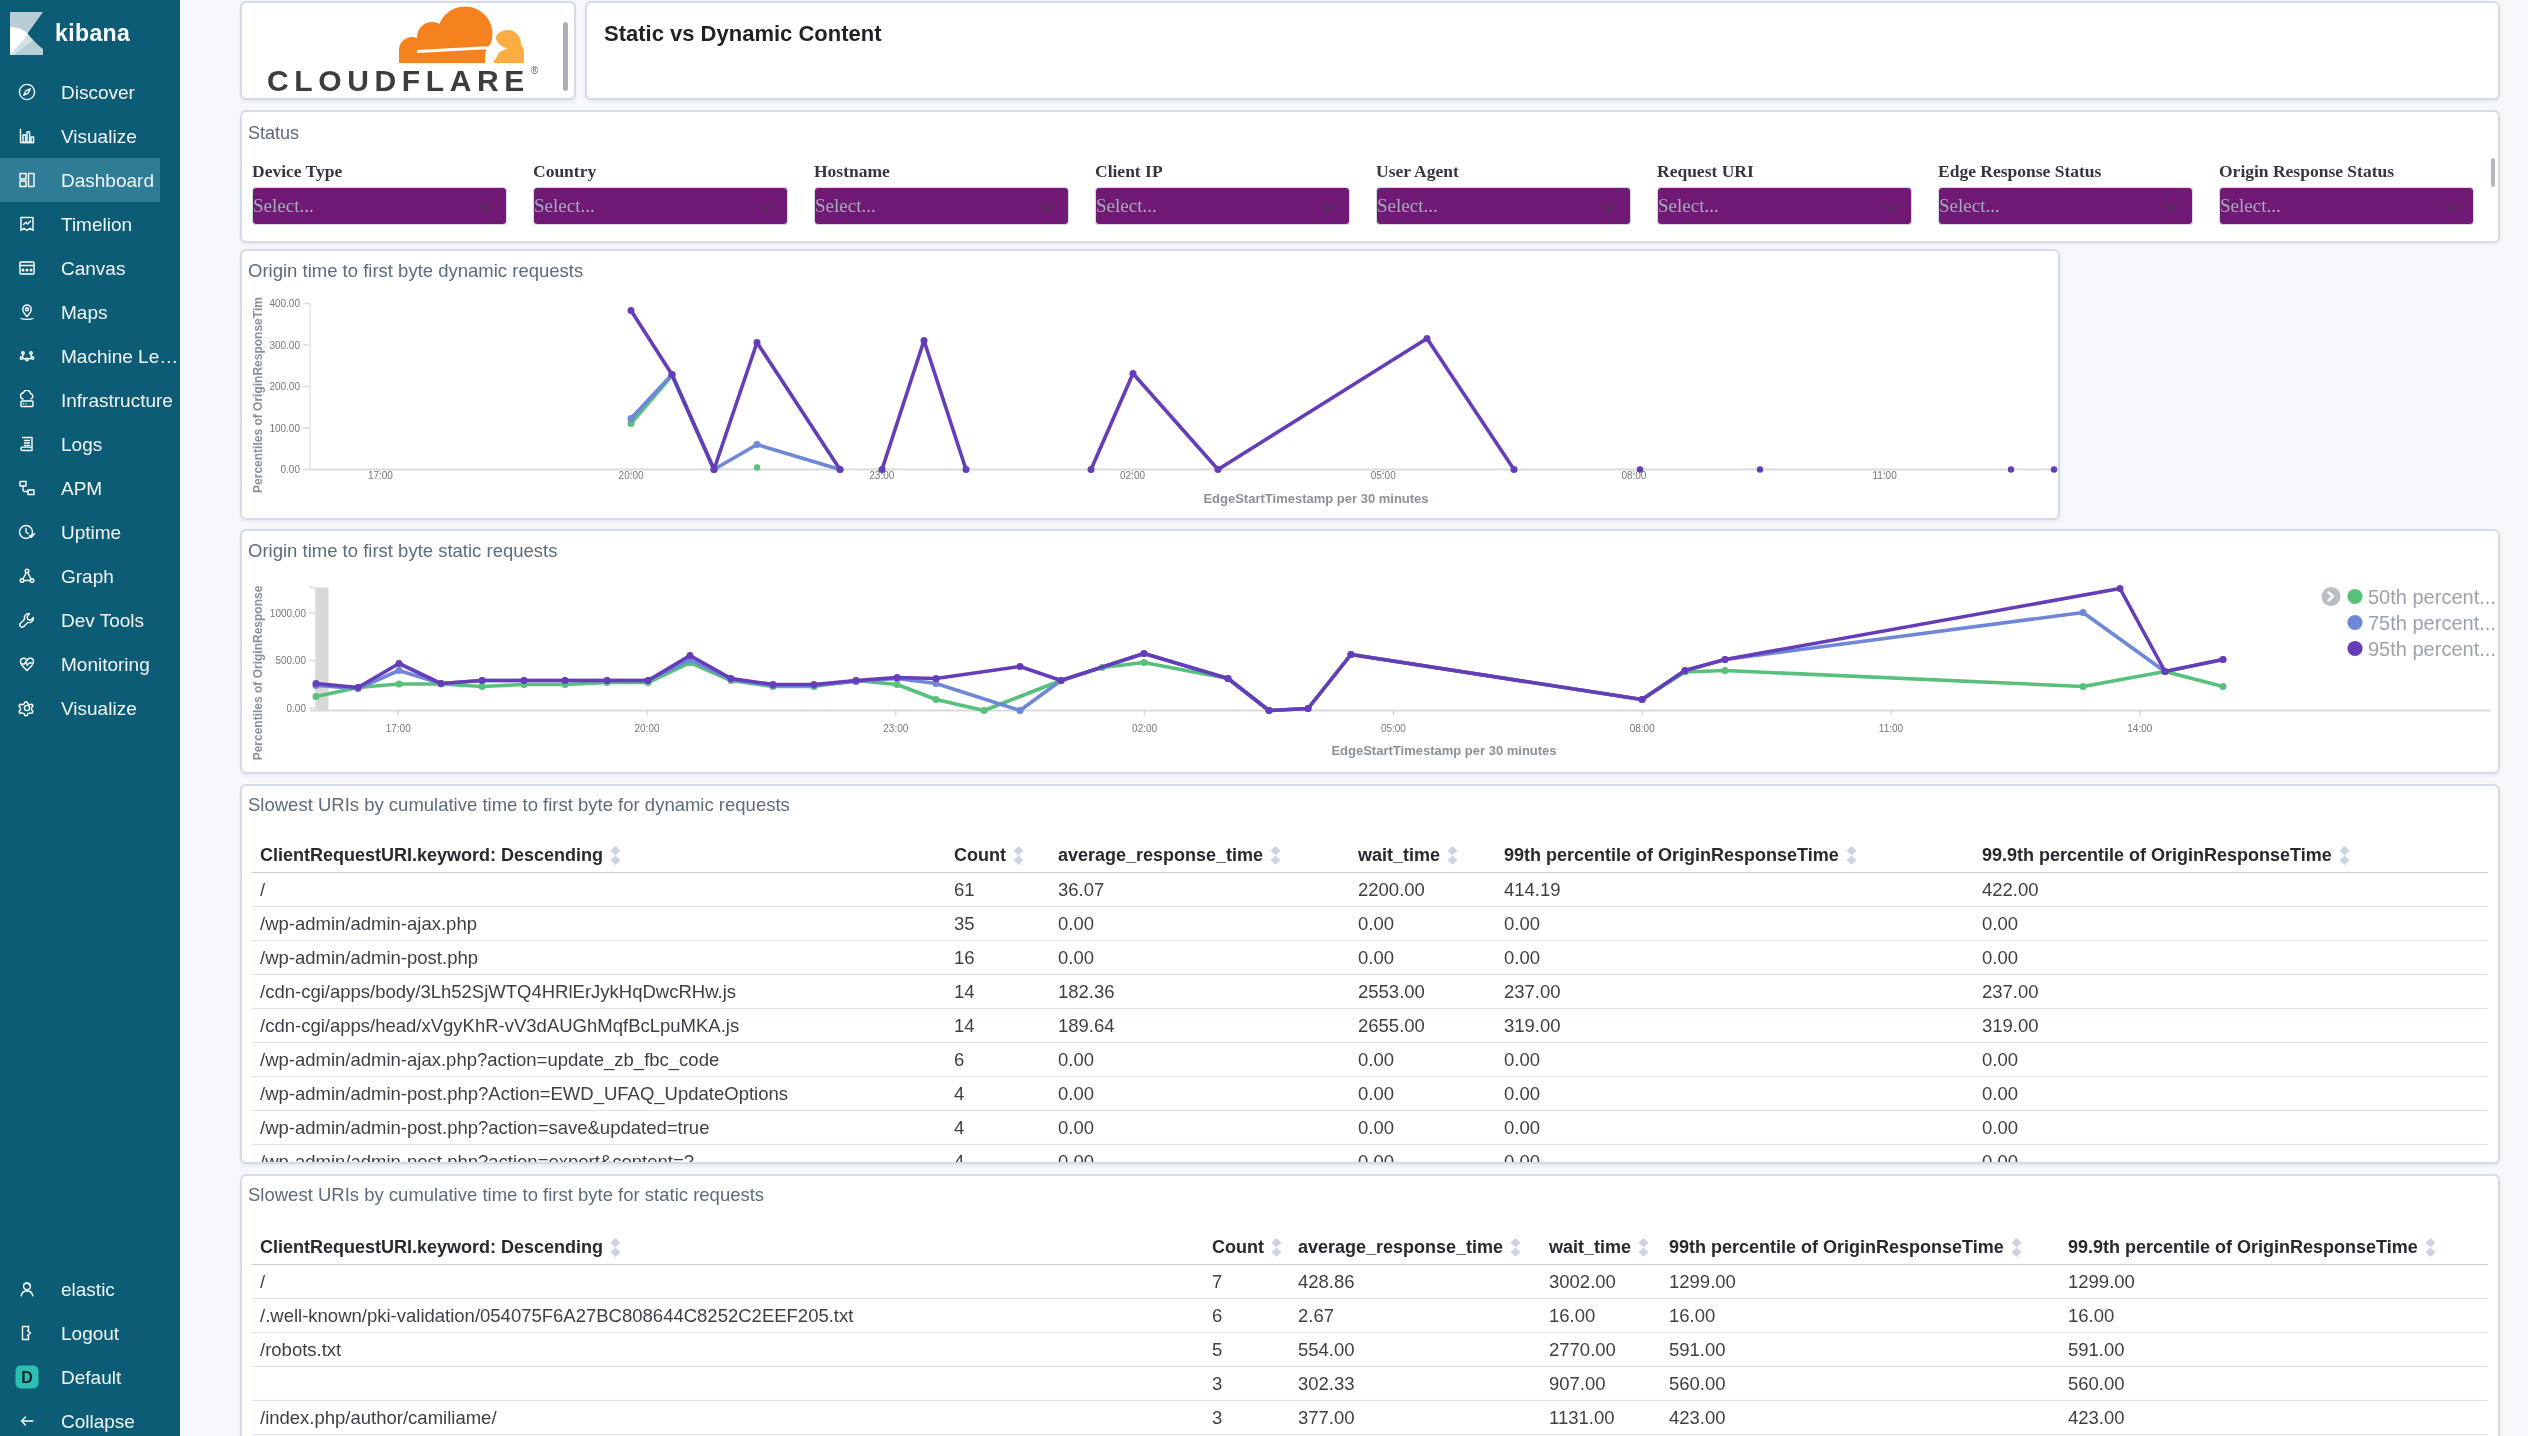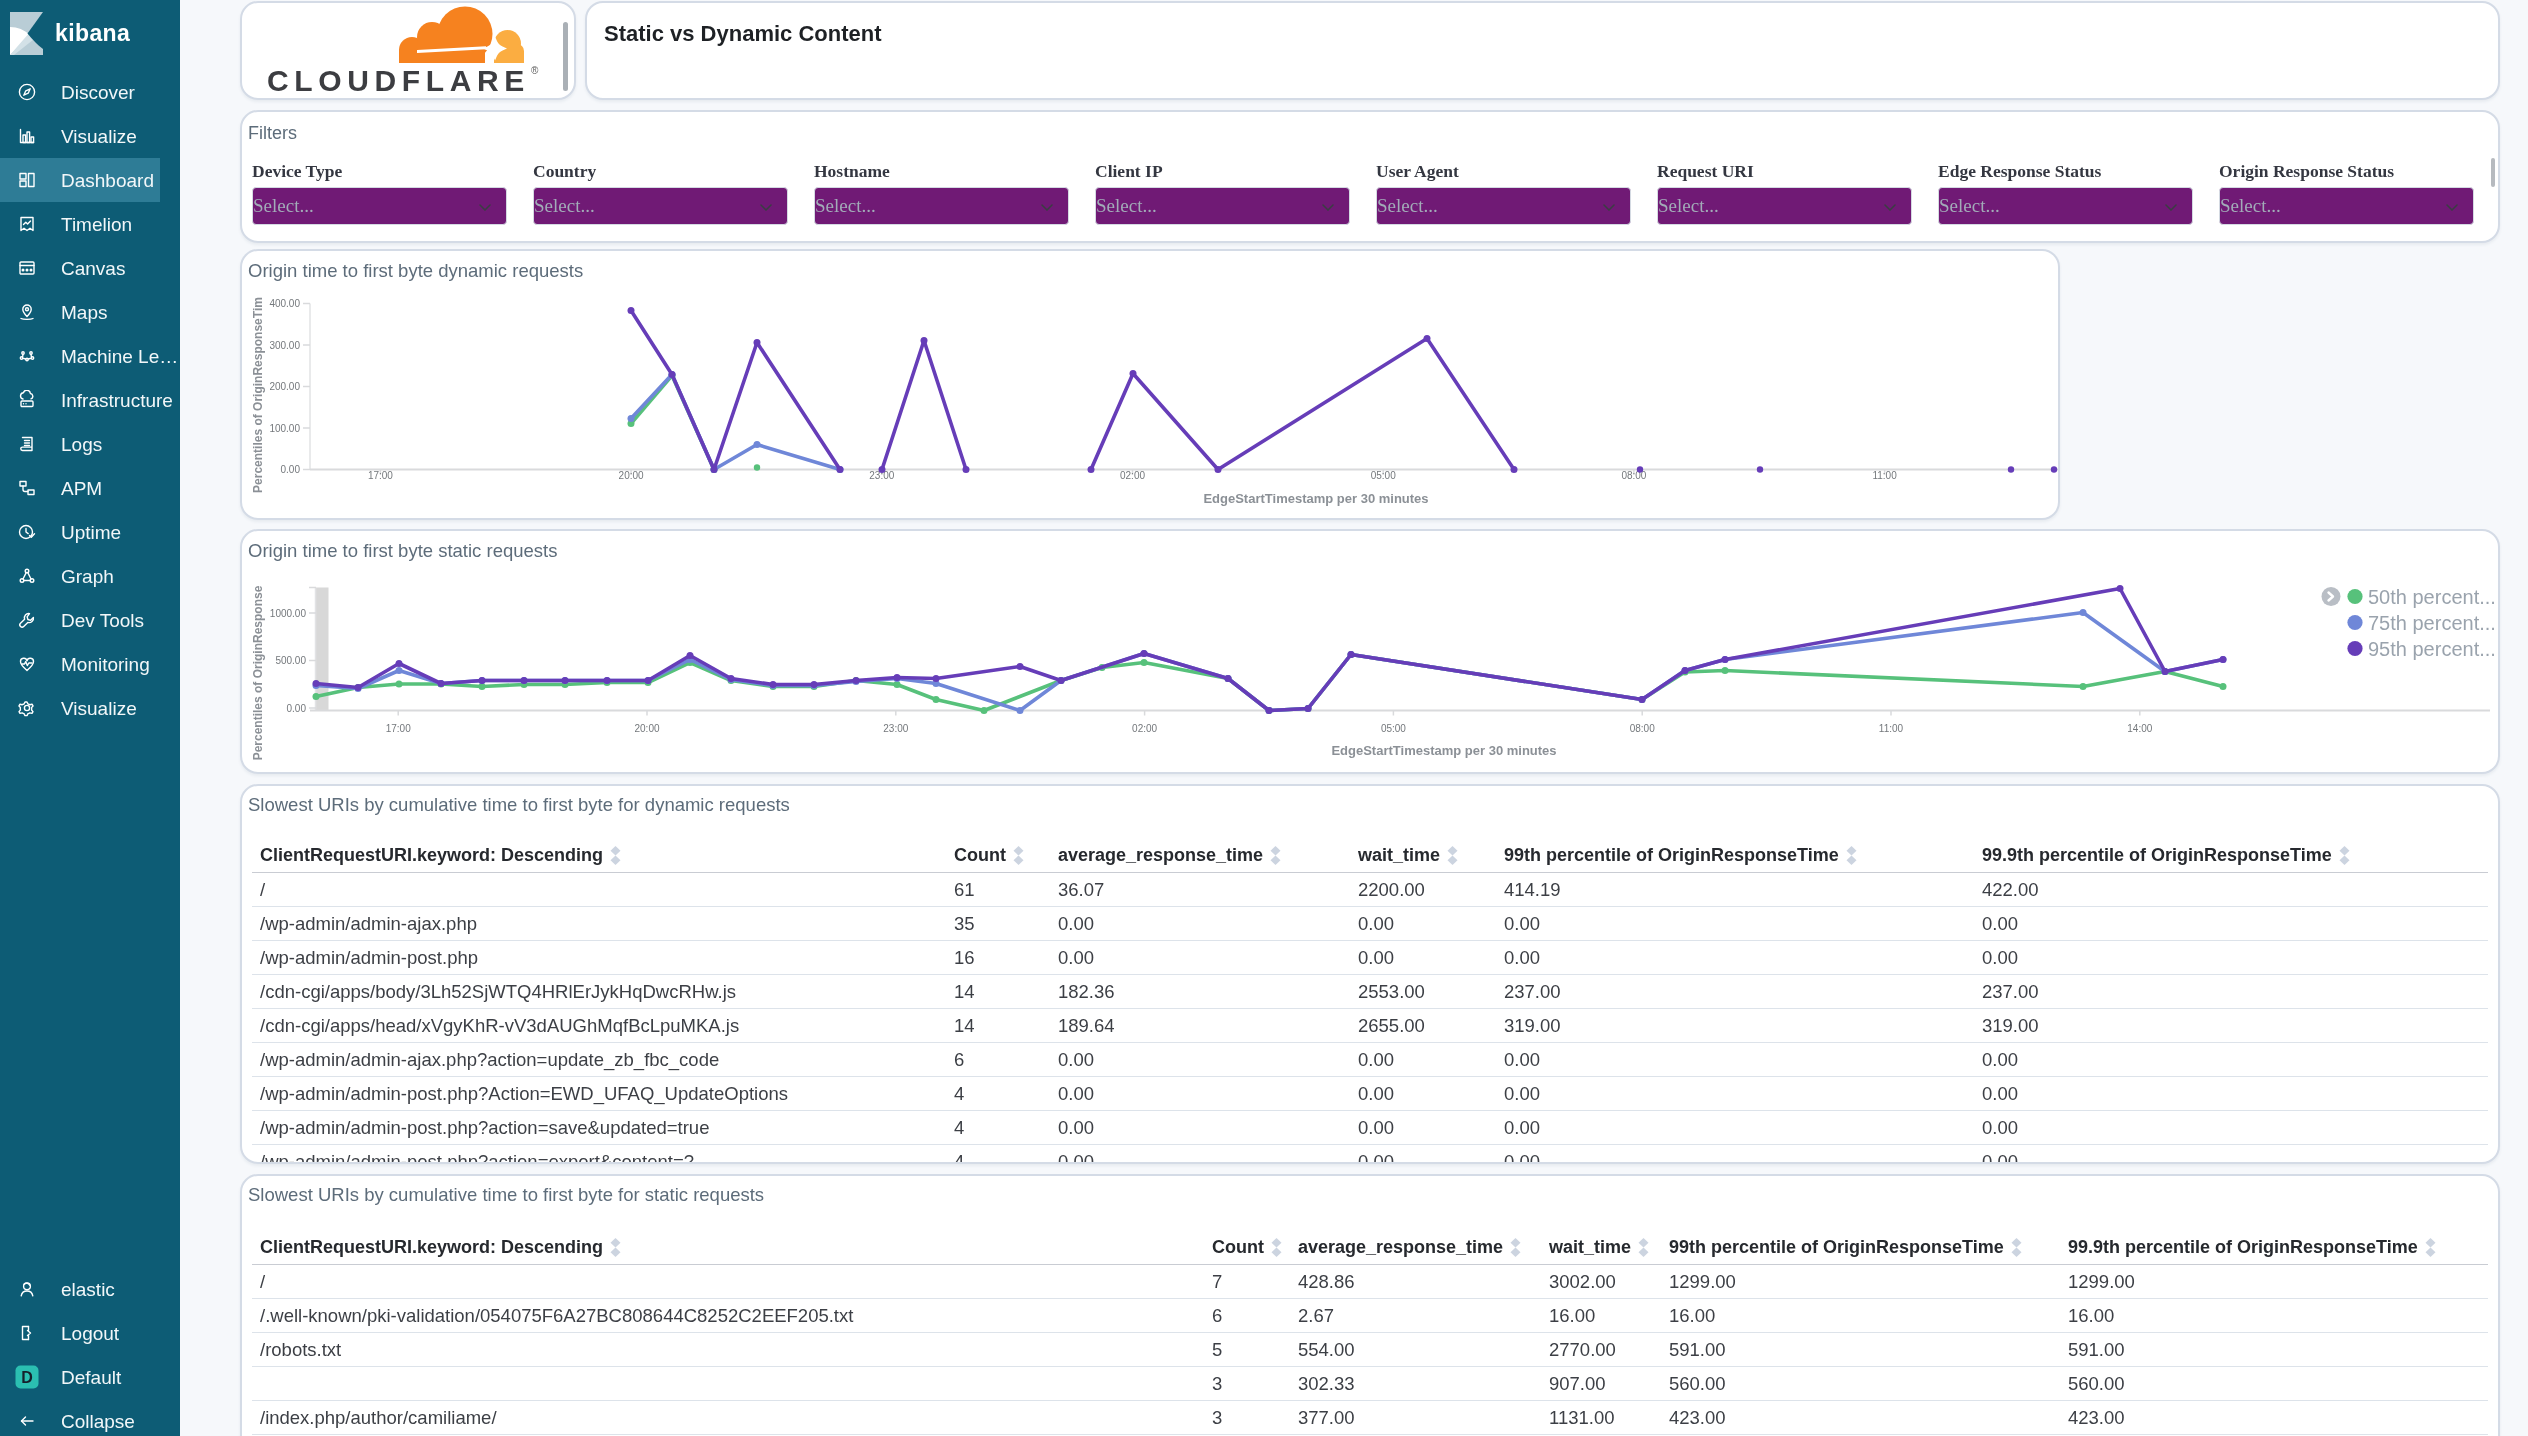--- a/index.html
+++ b/index.html
@@ -3,21 +3,21 @@
 <style>
 * { margin:0; padding:0; box-sizing:border-box; }
 html,body { width:2528px; height:1436px; overflow:hidden; background:#f6f8fb;
   font-family:"Liberation Sans", sans-serif; }
 #sidebar { position:absolute; left:0; top:0; width:180px; height:1436px; background:#0d5c75; }
 #klogo-text { position:absolute; left:55px; top:20px; font-size:23px; font-weight:bold; color:#fff; letter-spacing:0.4px; }
 .navitem { position:absolute; left:0; width:160px; height:44px; }
 .navitem.active { background:#2e7c96; }
 .nico { position:absolute; left:17px; top:12px; }
 .nlabel { position:absolute; left:61px; top:12px; font-size:19px; color:#f2f7f9; white-space:nowrap; }
-.panel { position:absolute; background:#fff; border:2px solid #d4dbe6; border-radius:18px;
+.panel { position:absolute; background:#fff; border:2px solid #d4dbe6; border-radius:6px;
   box-shadow:0 2px 3px rgba(70,90,120,0.08); overflow:hidden; }
 .ptitle { position:absolute; left:6px; top:9px; font-size:18.5px; color:#5d6c7a; }
 .fgroup { position:absolute; top:49px; width:255px;font-family:Liberation Serif, serif; }
 .flabel { font-size:17.5px; font-weight:bold; color:#343741; }
 .fselect { position:absolute; top:26px; width:255px; height:38px; background:#701a75; border:1px solid #d4dae2;
   border-radius:4px; font-size:19px; color:#a2abb8; line-height:36px; padding-left:0; }
 .fselect svg { position:absolute; right:15px; top:16px; }
 .csvg { position:absolute; left:-2px; top:-2px; }
 .axt { font-size:10px; fill:#74787c; font-family:"Liberation Sans",sans-serif; }
 .axtt { font-size:13px; font-weight:bold; fill:#8b9096; font-family:"Liberation Sans",sans-serif; }
@@ -207,21 +207,21 @@
 <text x="266" y="72" font-family="Liberation Sans, sans-serif" font-size="10" fill="#5a5a5a">®</text>
 </svg>
   <div class="scrollv" style="right:6px;top:19px;width:5px;height:69px"></div>
 </div>
 
 <div class="panel" style="left:585px;top:1px;width:1915px;height:99px">
   <div style="position:absolute;left:17px;top:18px;font-size:22px;font-weight:bold;color:#1e2125">Static vs Dynamic Content</div>
 </div>
 
 <div class="panel" style="left:240px;top:110px;width:2260px;height:133px">
-  <div class="ptitle" style="top:11px;font-size:18px">Filters</div>
+  <div class="ptitle" style="top:11px;font-size:18px">Status</div>
   <div class="fgroup" style="left:10px">
 <div class="flabel">Device Type</div>
 <div class="fselect"><span>Select...</span><svg width="12" height="7" viewBox="0 0 12 7" fill="none" stroke="#3a3d42" stroke-width="1.5" stroke-linecap="round">
           <path d="M1 1 L6 6 L11 1"></path>
         </svg></div>
 </div>
     <div class="fgroup" style="left:291px">
 <div class="flabel">Country</div>
 <div class="fselect"><span>Select...</span><svg width="12" height="7" viewBox="0 0 12 7" fill="none" stroke="#3a3d42" stroke-width="1.5" stroke-linecap="round">
           <path d="M1 1 L6 6 L11 1"></path>

